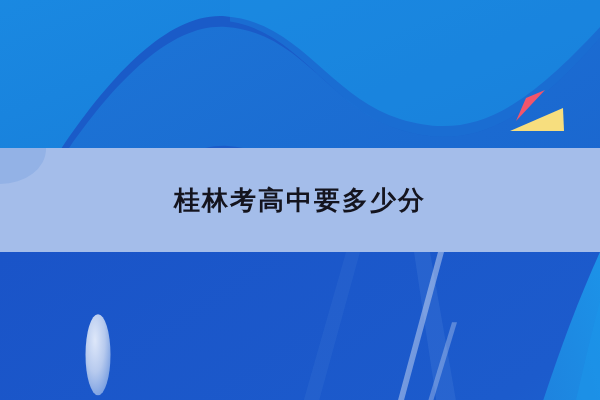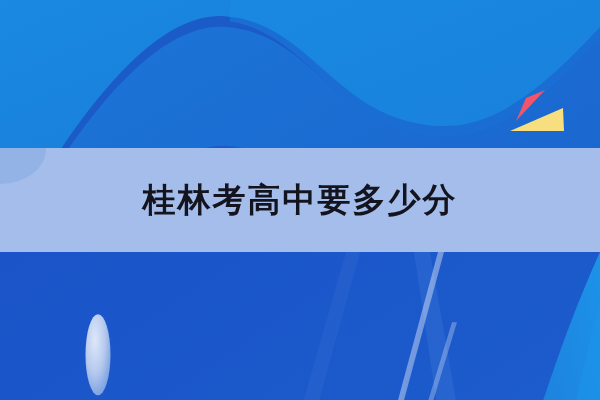--- a/index.html
+++ b/index.html
@@ -61,21 +61,21 @@
   #headline {
     position: absolute;
     left: 0;
     top: 0;
     width: 600px;
     height: 104px;
     display: flex;
     align-items: center;
     justify-content: center;
     font-family: "DejaVu Sans", "Liberation Sans", sans-serif;
-    font-size: 33px;
+    font-size: 26px;
     font-weight: bold;
     letter-spacing: 2px;
     color: #14141E;
     white-space: nowrap;
   }
 
   
   #bottom-section {
     position: absolute;
     top: 252px;

